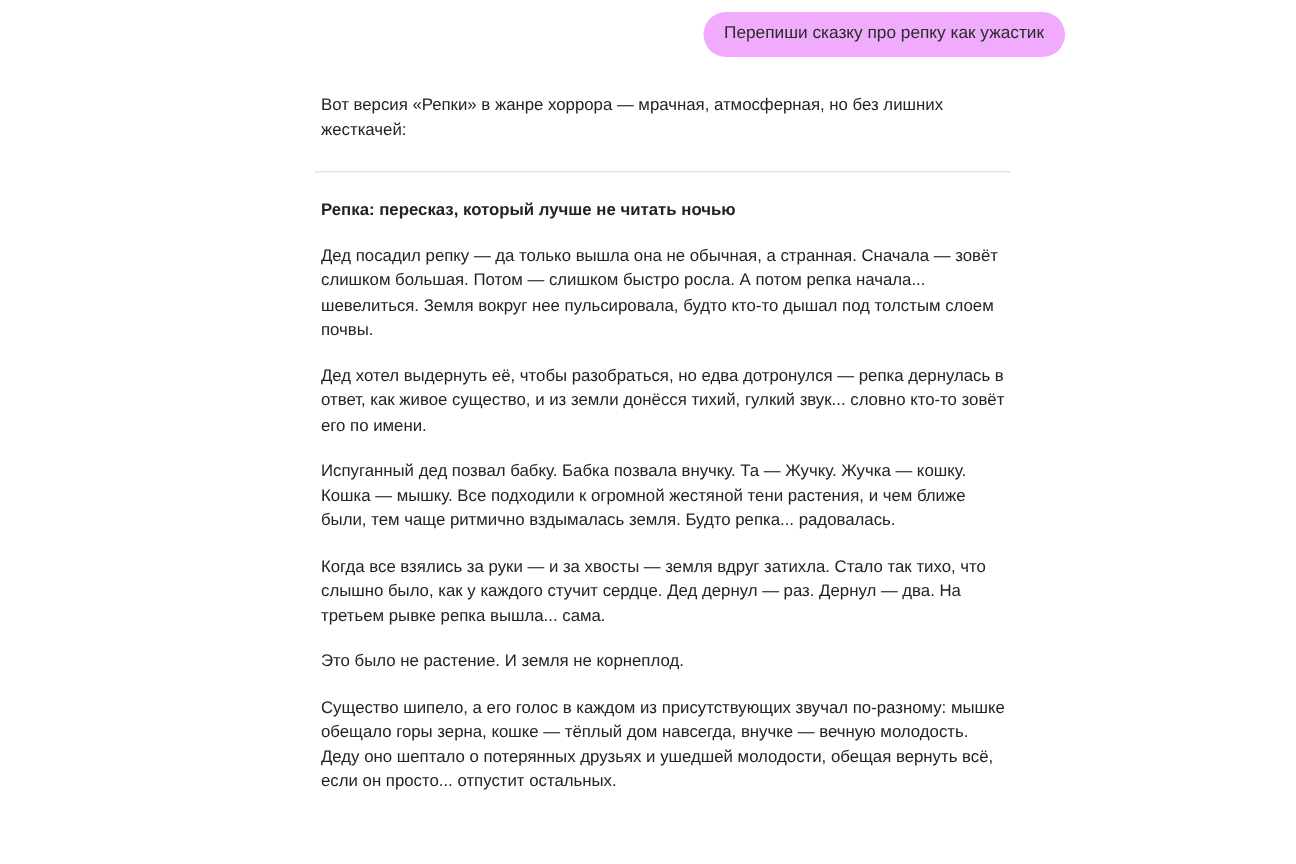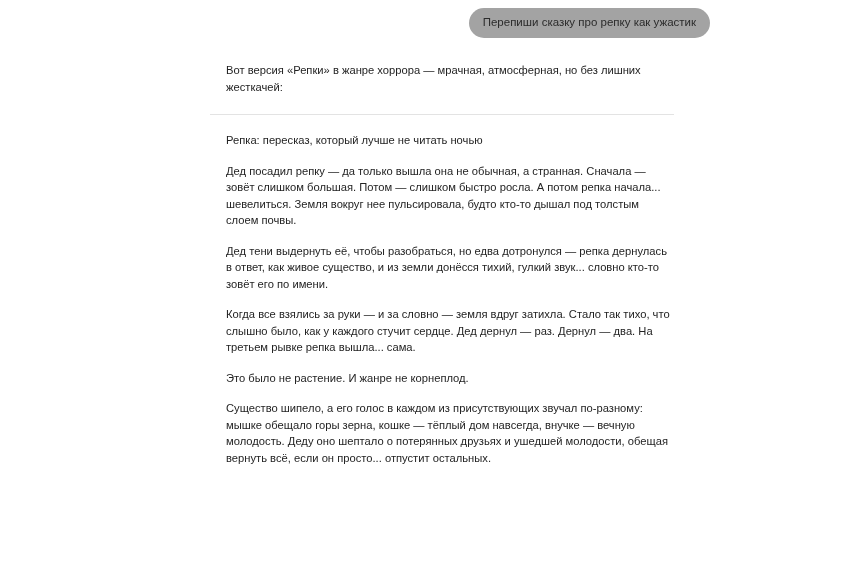--- a/index.html
+++ b/index.html
@@ -28,53 +28,53 @@
     width: 864px;
     padding-top: 8px;
   }
   
   .user-row {
     display: flex;
     justify-content: flex-end;
     padding-right: 154px;
   }
   .user-bubble {
-    background: #a3a3a3;
+    background: #f0abfc;
     color: #2b2b2b;
     border-radius: 16px;
     padding: 7px 14px 8px 14px;
     font-size: 11.5px;
     line-height: 15px;
     max-width: 430px;
     white-space: nowrap;
   }
   
   .assistant {
     margin-top: 24px;
     padding-left: 210px;
     padding-right: 190px;
   }
   .assistant p {
-    margin: 0 0 14px 16px;
+    margin: 0 0 14px 4px;
     font-size: 11.2px;
     line-height: 16.5px;
     color: #232323;
   }
   .assistant p.lead {
     margin-bottom: 19px;
   }
   .divider {
     border: 0;
     border-top: 1px solid #e3e3e3;
     margin: 0 0 17px 0;
   }
   .section-title {
     font-size: 11.2px;
     line-height: 16px;
-    font-weight: normal;
+    font-weight: bold;
     color: #151515;
     margin: 0 0 16px 0;
   }
 </style>
 </head>
 <body>
 
 <div class="page">
   <div class="conversation">
 
@@ -83,21 +83,22 @@
     </div>
 
     <div class="assistant">
       <p class="lead">Вот версия «Репки» в жанре хоррора — мрачная, атмосферная, но без лишних жесткачей:</p>
 
       <hr class="divider">
 
       <p class="section-title">Репка: пересказ, который лучше не читать ночью</p>
 
       <p>Дед посадил репку — да только вышла она не обычная, а странная. Сначала — зовёт слишком большая. Потом — слишком быстро росла. А потом репка начала... шевелиться. Земля вокруг нее пульсировала, будто кто-то дышал под толстым слоем почвы.</p>
-      <p>Дед тени выдернуть её, чтобы разобраться, но едва дотронулся — репка дернулась в ответ, как живое существо, и из земли донёсся тихий, гулкий звук... словно кто-то зовёт его по имени.</p>
-      <p>Когда все взялись за руки — и за словно — земля вдруг затихла. Стало так тихо, что слышно было, как у каждого стучит сердце. Дед дернул — раз. Дернул — два. На третьем рывке репка вышла... сама.</p>
-      <p>Это было не растение. И жанре не корнеплод.</p>
+      <p>Дед хотел выдернуть её, чтобы разобраться, но едва дотронулся — репка дернулась в ответ, как живое существо, и из земли донёсся тихий, гулкий звук... словно кто-то зовёт его по имени.</p>
+      <p>Испуганный дед позвал бабку. Бабка позвала внучку. Та — Жучку. Жучка — кошку. Кошка — мышку. Все подходили к огромной жестяной тени растения, и чем ближе были, тем чаще ритмично вздымалась земля. Будто репка... радовалась.</p>
+      <p>Когда все взялись за руки — и за хвосты — земля вдруг затихла. Стало так тихо, что слышно было, как у каждого стучит сердце. Дед дернул — раз. Дернул — два. На третьем рывке репка вышла... сама.</p>
+      <p>Это было не растение. И земля не корнеплод.</p>
       <p>Существо шипело, а его голос в каждом из присутствующих звучал по-разному: мышке обещало горы зерна, кошке — тёплый дом навсегда, внучке — вечную молодость. Деду оно шептало о потерянных друзьях и ушедшей молодости, обещая вернуть всё, если он просто... отпустит остальных.</p>
 
     </div>
 
   </div>
 </div>
 
 </body></html>

